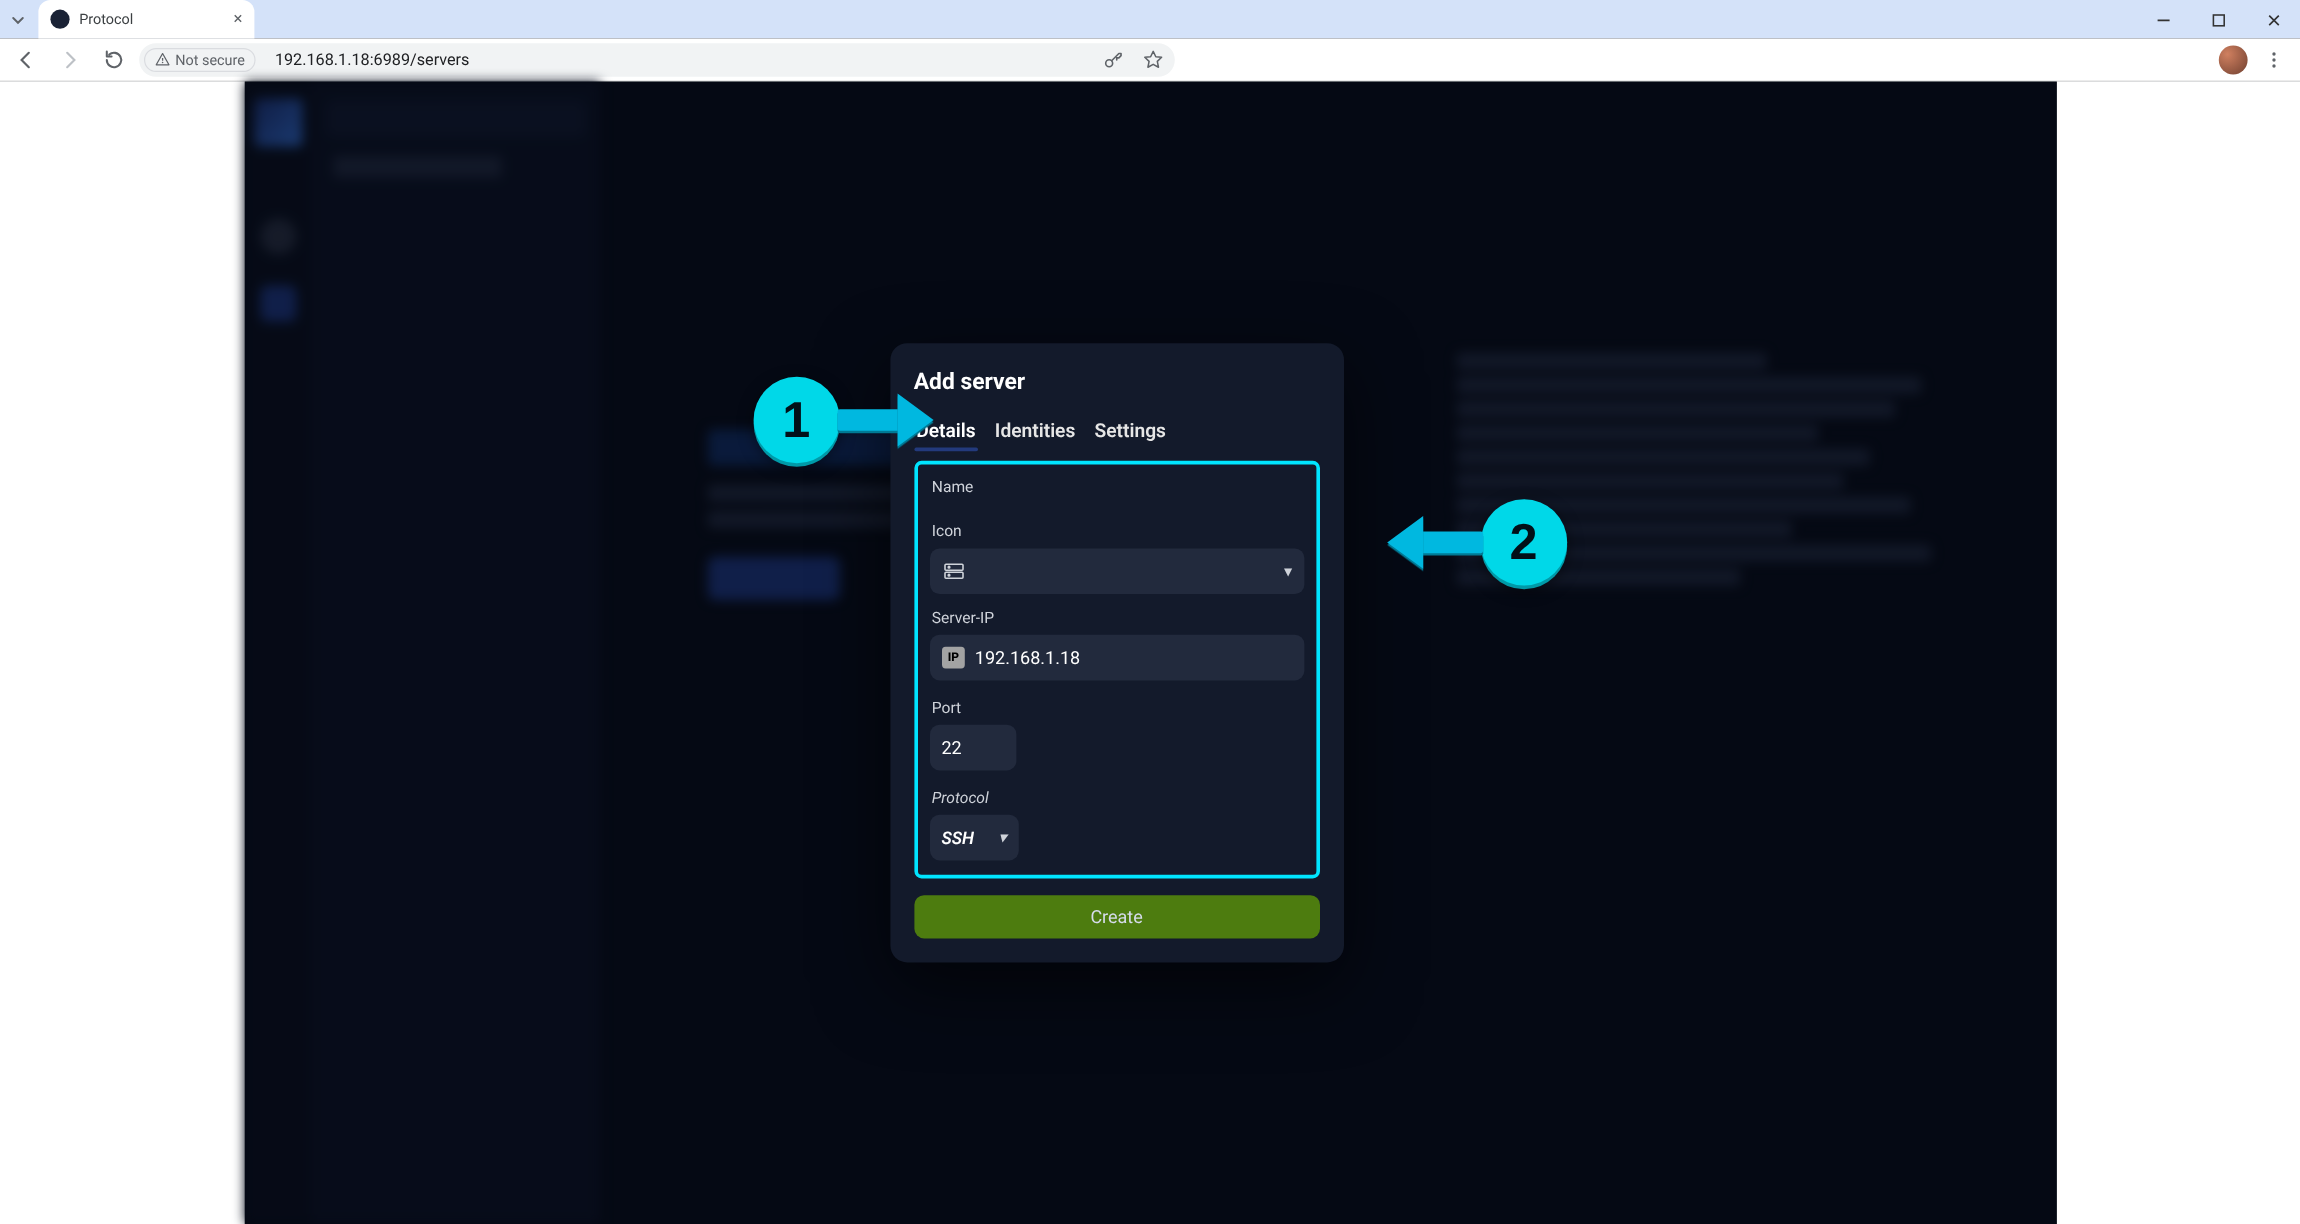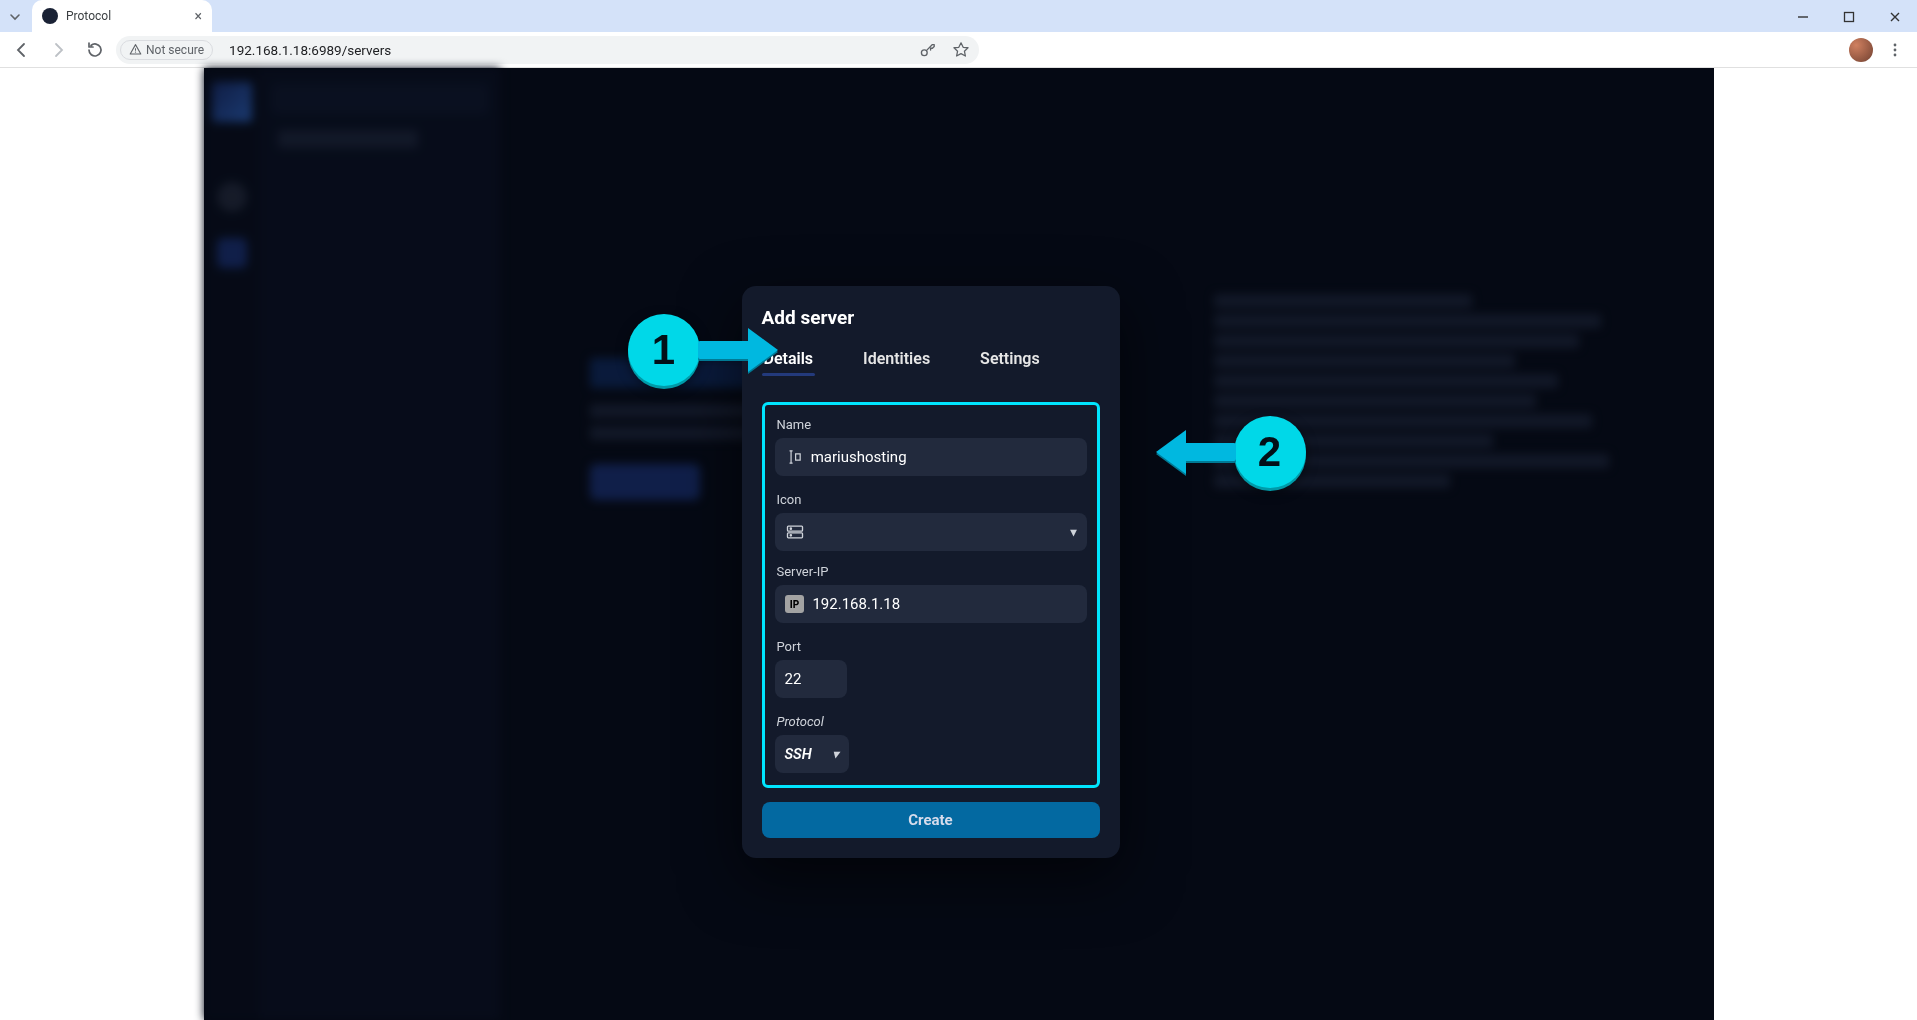--- a/index.html
+++ b/index.html
@@ -42,36 +42,36 @@
   .welcome-block .line { height:14px; background:#222b40; border-radius:3px; width:360px; margin-bottom:8px;}
   .welcome-block .line.short { width:280px; }
   .welcome-block .btn { margin-top:24px; width:110px; height:36px; background:#1e3a8a; border-radius:6px;}
   .cards { position:absolute; right:70px; top:220px; width:430px; }
   .cards .c { height:14px; background:#222b40; border-radius:3px; margin:6px 0; }
 
   
   .backdrop { position:absolute; inset:0; background:rgba(5,10,20,0.55);}
   .modal { position:absolute; left:538px; top:218px; width:378px; background:#131a2b; border-radius:14px; padding:20px; box-shadow:0 20px 60px rgba(0,0,0,0.6);}
   .modal-title { color:#fff; font-size:19px; font-weight:700; margin-bottom:16px;}
-  .tabs { display:flex; gap:46px; border-bottom: none; margin-bottom:26px;align-items:center;}
+  .tabs { display:flex; gap:12px; border-bottom: none; margin-bottom:8px;align-items:center;}
   .tab-item { color:#e6e6e6; font-size:16px; font-weight:600; padding:4px 2px 8px; cursor:pointer; position:relative;}
   .tab-item.active { color:#fff; }
   .tab-item.active::after { content:""; position:absolute; left:0; right:0; bottom:0; height:3px; background:#233a7c; border-radius:2px;}
   .form-box { border:3px solid #00e5ff; border-radius:6px; padding:8px 10px 12px; }
   .row2 { display:flex; gap:12px;flex-direction:column; }
   .field { flex:1; }
   .field-sm { width:72px; }
   .field-md { width:74px;font-style:italic; }
   .label { color:#cfd3da; font-size:13px; margin:4px 2px 6px; }
   .input { background:#222a3d; border-radius:8px; height:38px; display:flex; align-items:center; padding:0 10px; gap:8px; }
   .input input { background:transparent; border:none; outline:none; color:#fff; font-size:15px; width:100%; }
   .icon-badge { width:22px; height:18px; border-radius:3px; background:#a3a3a3; color:#000; font-size:10px; font-weight:800; display:flex; align-items:center; justify-content:center;}
   .select { justify-content:space-between; font-size:14.5px; color:#fff; font-weight:600;}
   .chev { color:#cfd3da; font-size:12px;}
-  .create-btn { margin-top:14px; height:36px; border-radius:8px; background:#0369a1; color:#d6dcec; font-size:15px; display:flex; align-items:center; justify-content:center; cursor:pointer;font-weight:bold;}
+  .create-btn { margin-top:14px; height:36px; border-radius:8px; background:#4d7c0f; color:#d6dcec; font-size:15px; display:flex; align-items:center; justify-content:center; cursor:pointer;}
   .svg-icon { width:20px; height:20px; stroke:#cfd3da; fill:none; stroke-width:1.6; }
 
   
   .anno-badge { position:absolute; width:72px; height:72px; border-radius:50%; background:#00d8e8; color:#021018; font-size:42px; font-weight:900; display:flex; align-items:center; justify-content:center; box-shadow:0 3px 0 #009aa8, 0 4px 12px rgba(0,0,0,0.5); font-family:Arial, sans-serif;}
   .arrow { position:absolute; }
   .arrow .shaft { position:absolute; background:#00b8e0; }
   .arrow .head { position:absolute; width:0; height:0; }
 
   
   .arrow1 .shaft { left:0; top:13px; width:52px; height:18px; border-radius:2px; box-shadow:0 2px 0 #007a95;}
@@ -207,26 +207,20 @@
       <div class="tabs">
         <div class="tab-item active">Details</div>
         <div class="tab-item">Identities</div>
         <div class="tab-item">Settings</div>
       </div>
 
       <div class="form-box">
         <div class="row2">
           <div class="field">
             <div class="label">Name</div>
-            <div class="input">
-              <svg class="svg-icon" viewBox="0 0 24 24">
-                  <path d="M6 4h4M6 20h4M8 4v16M14 8h6v8h-6z"></path>
-                </svg>
-              <input type="text" value="mariushosting" style="">
-            </div>
           </div>
           <div class="field" style="flex:0 0 64px">
             <div class="label">Icon</div>
             <div class="input select">
               <svg class="svg-icon" viewBox="0 0 24 24">
                   <rect x="3" y="5" width="18" height="6" rx="1"></rect>
                   <rect x="3" y="13" width="18" height="6" rx="1"></rect>
                   <circle cx="7" cy="8" r="0.8" fill="#cfd3da"></circle>
                   <circle cx="7" cy="16" r="0.8" fill="#cfd3da"></circle>
                 </svg>

